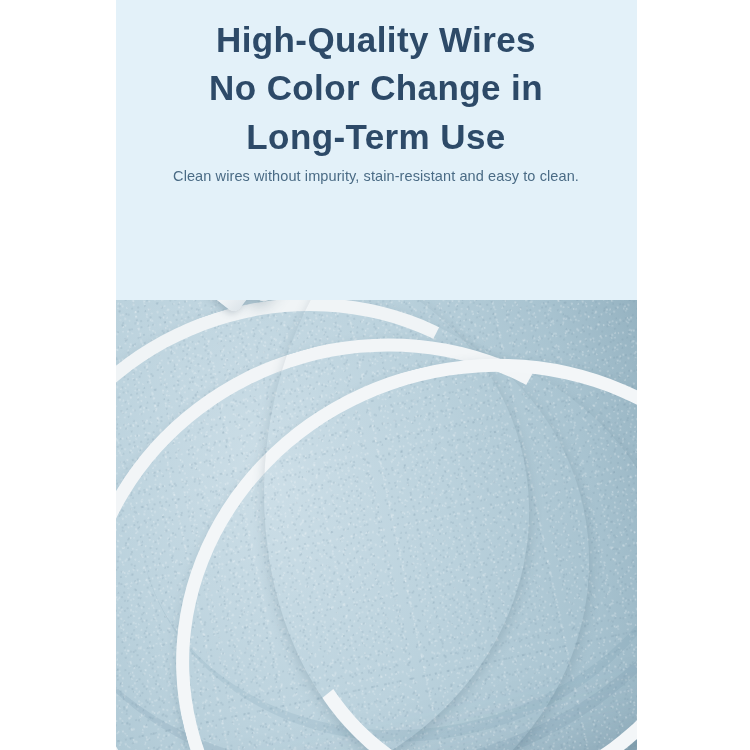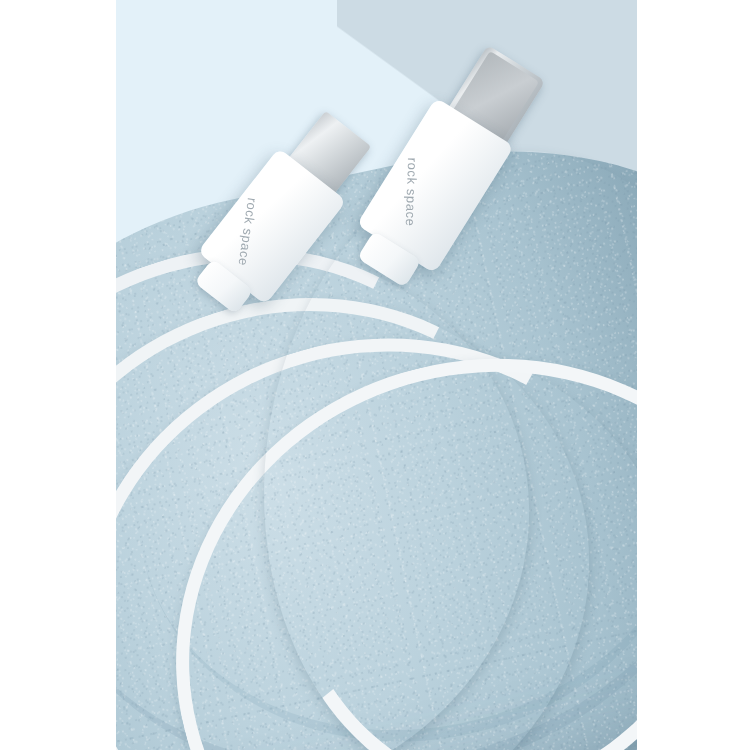--- a/index.html
+++ b/index.html
@@ -255,17 +255,27 @@
 
       <div class="connector" style="left:6px; top:0px; width:92px; height:150px;">
         <span class="conn-label" style="left:12px; top:56px; transform:rotate(60deg); transform-origin:0 50%;">rock space</span>
       </div>
 
       <div class="strain" style="left:24px; top:146px; width:56px; height:32px; border-radius:8px;"></div>
     </div>
 
   </div>
 
+  <div class="banner">
+
+    <div class="headline">
+      <span class="hl-line">High-Quality Wires</span>
+      <span class="hl-line">No Color Change in</span>
+      <span class="hl-line">Long-Term Use</span>
+    </div>
+
+    <div class="subhead">Clean wires without impurity, stain-resistant and easy to clean.</div>
+  </div>
 
   <div class="margin-left"></div>
   <div class="margin-right"></div>
 
 </div>
 
 </body></html>

